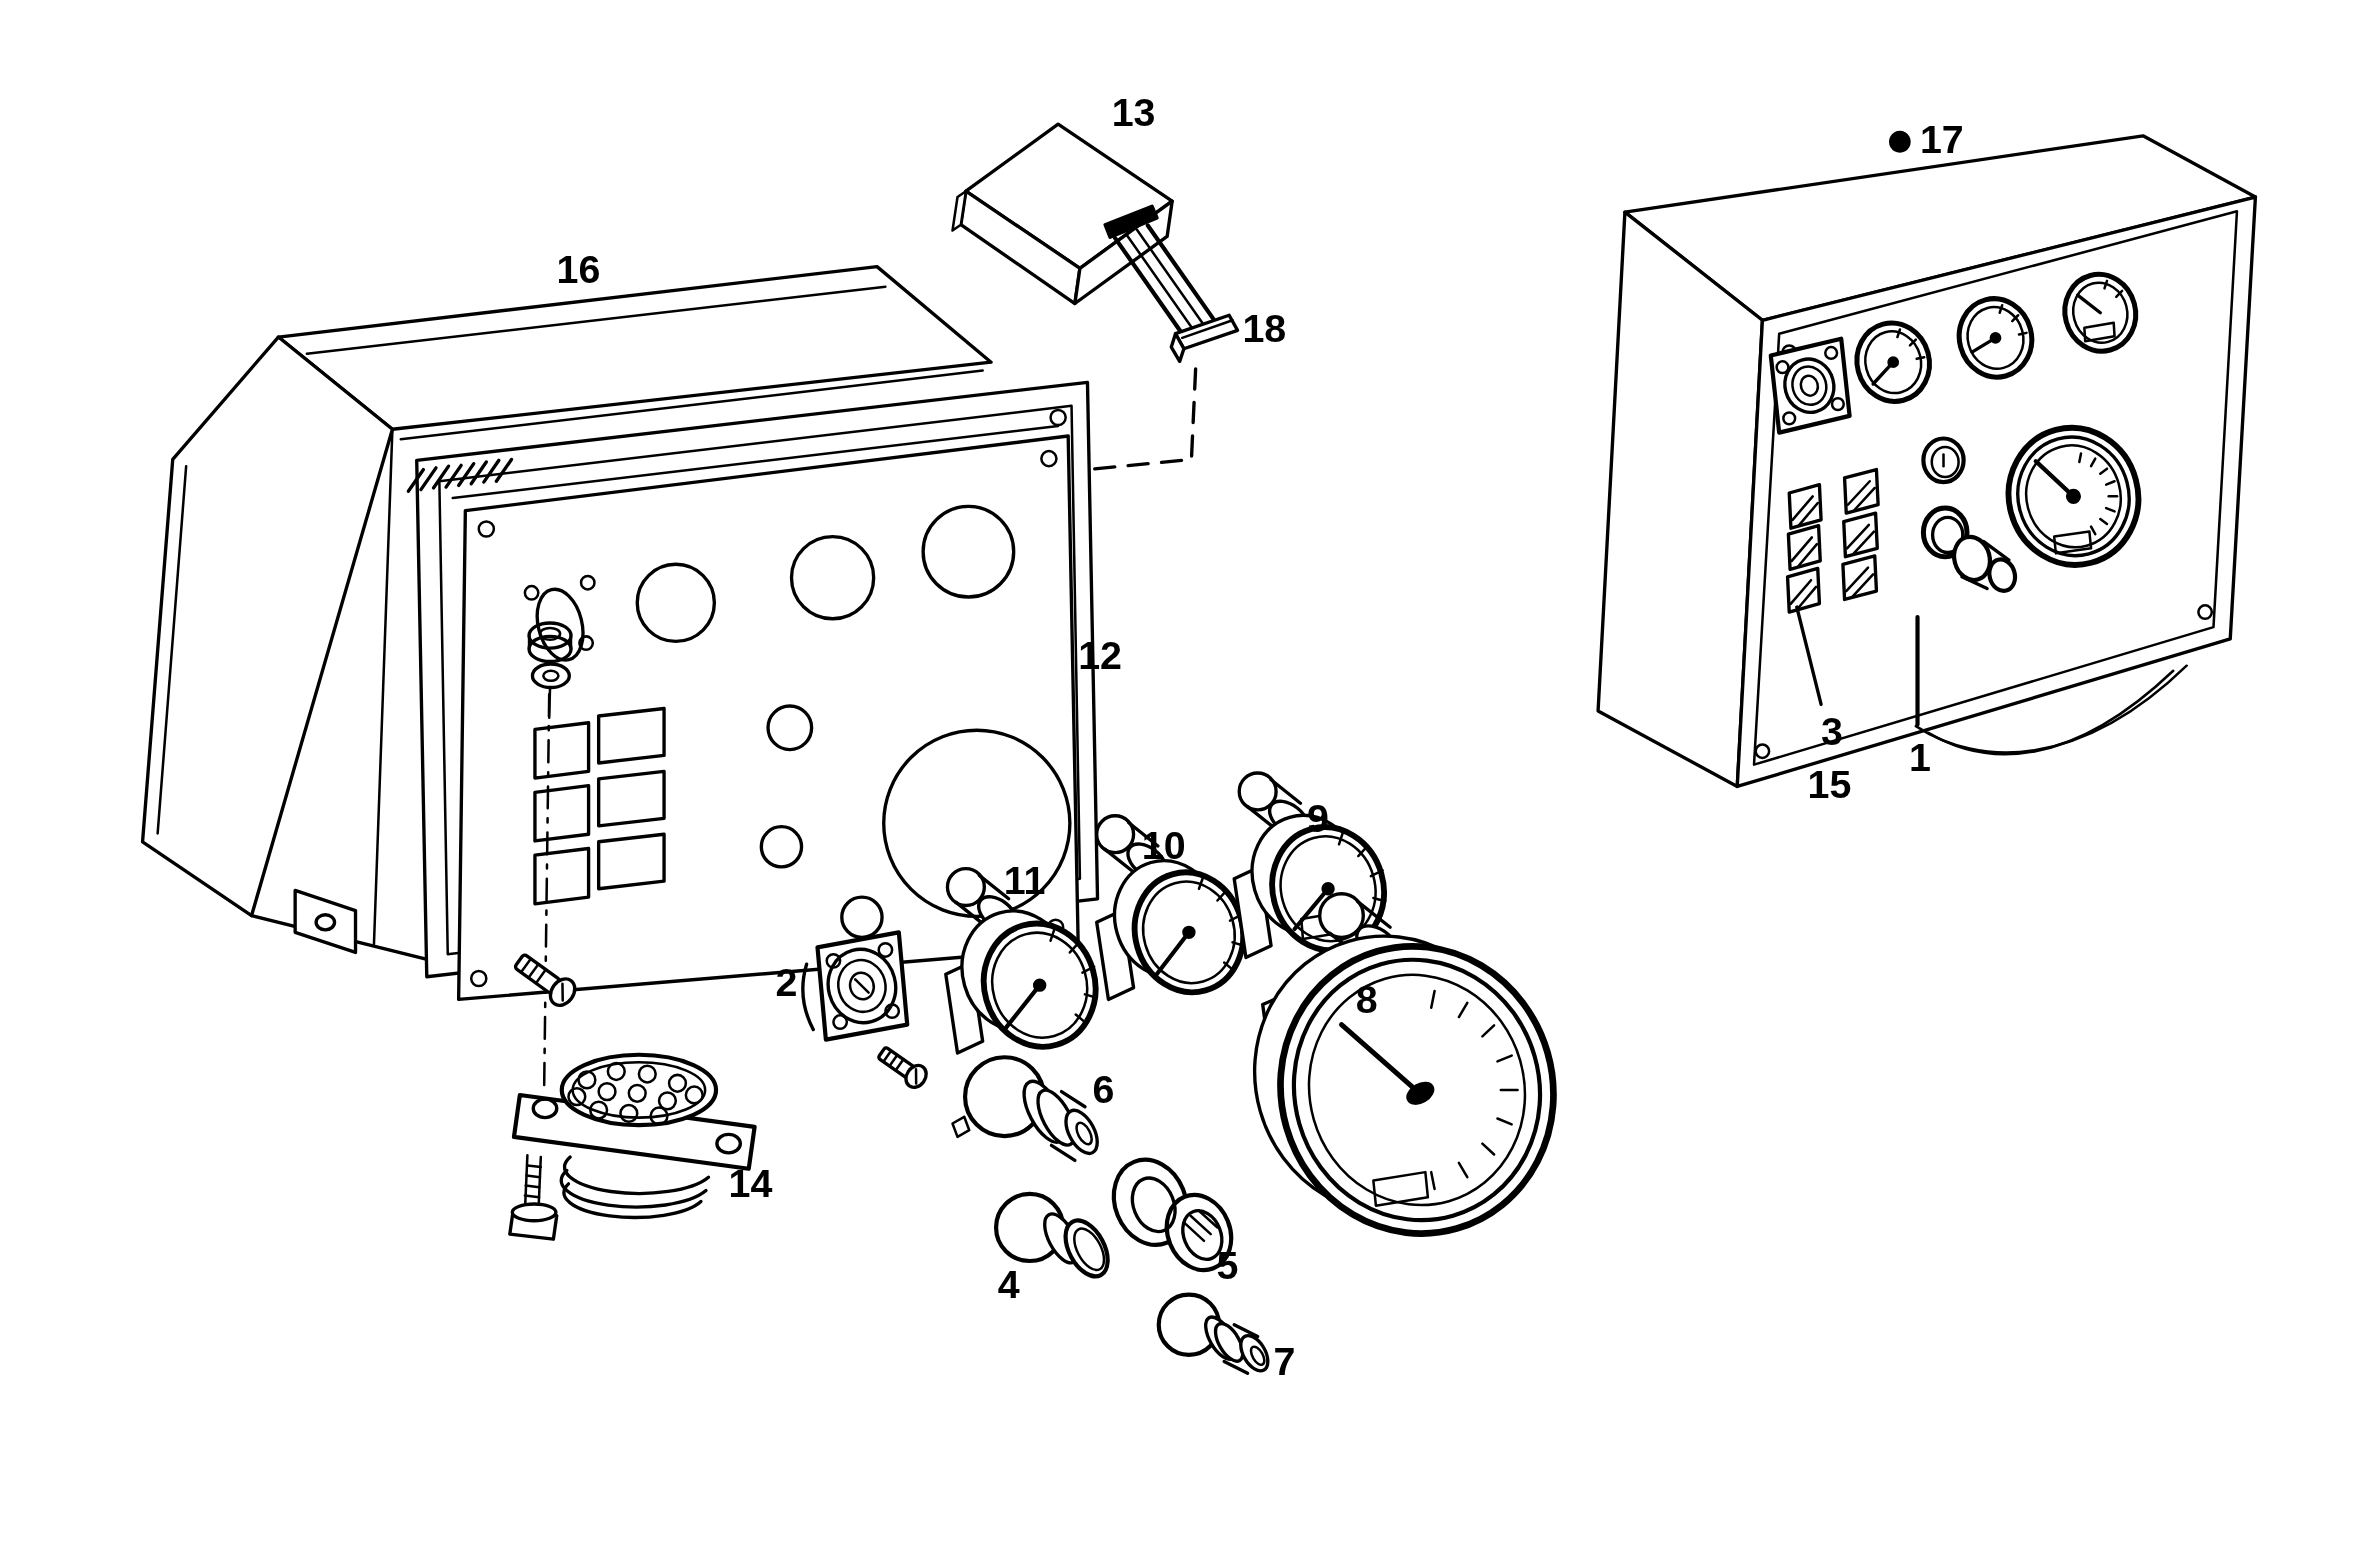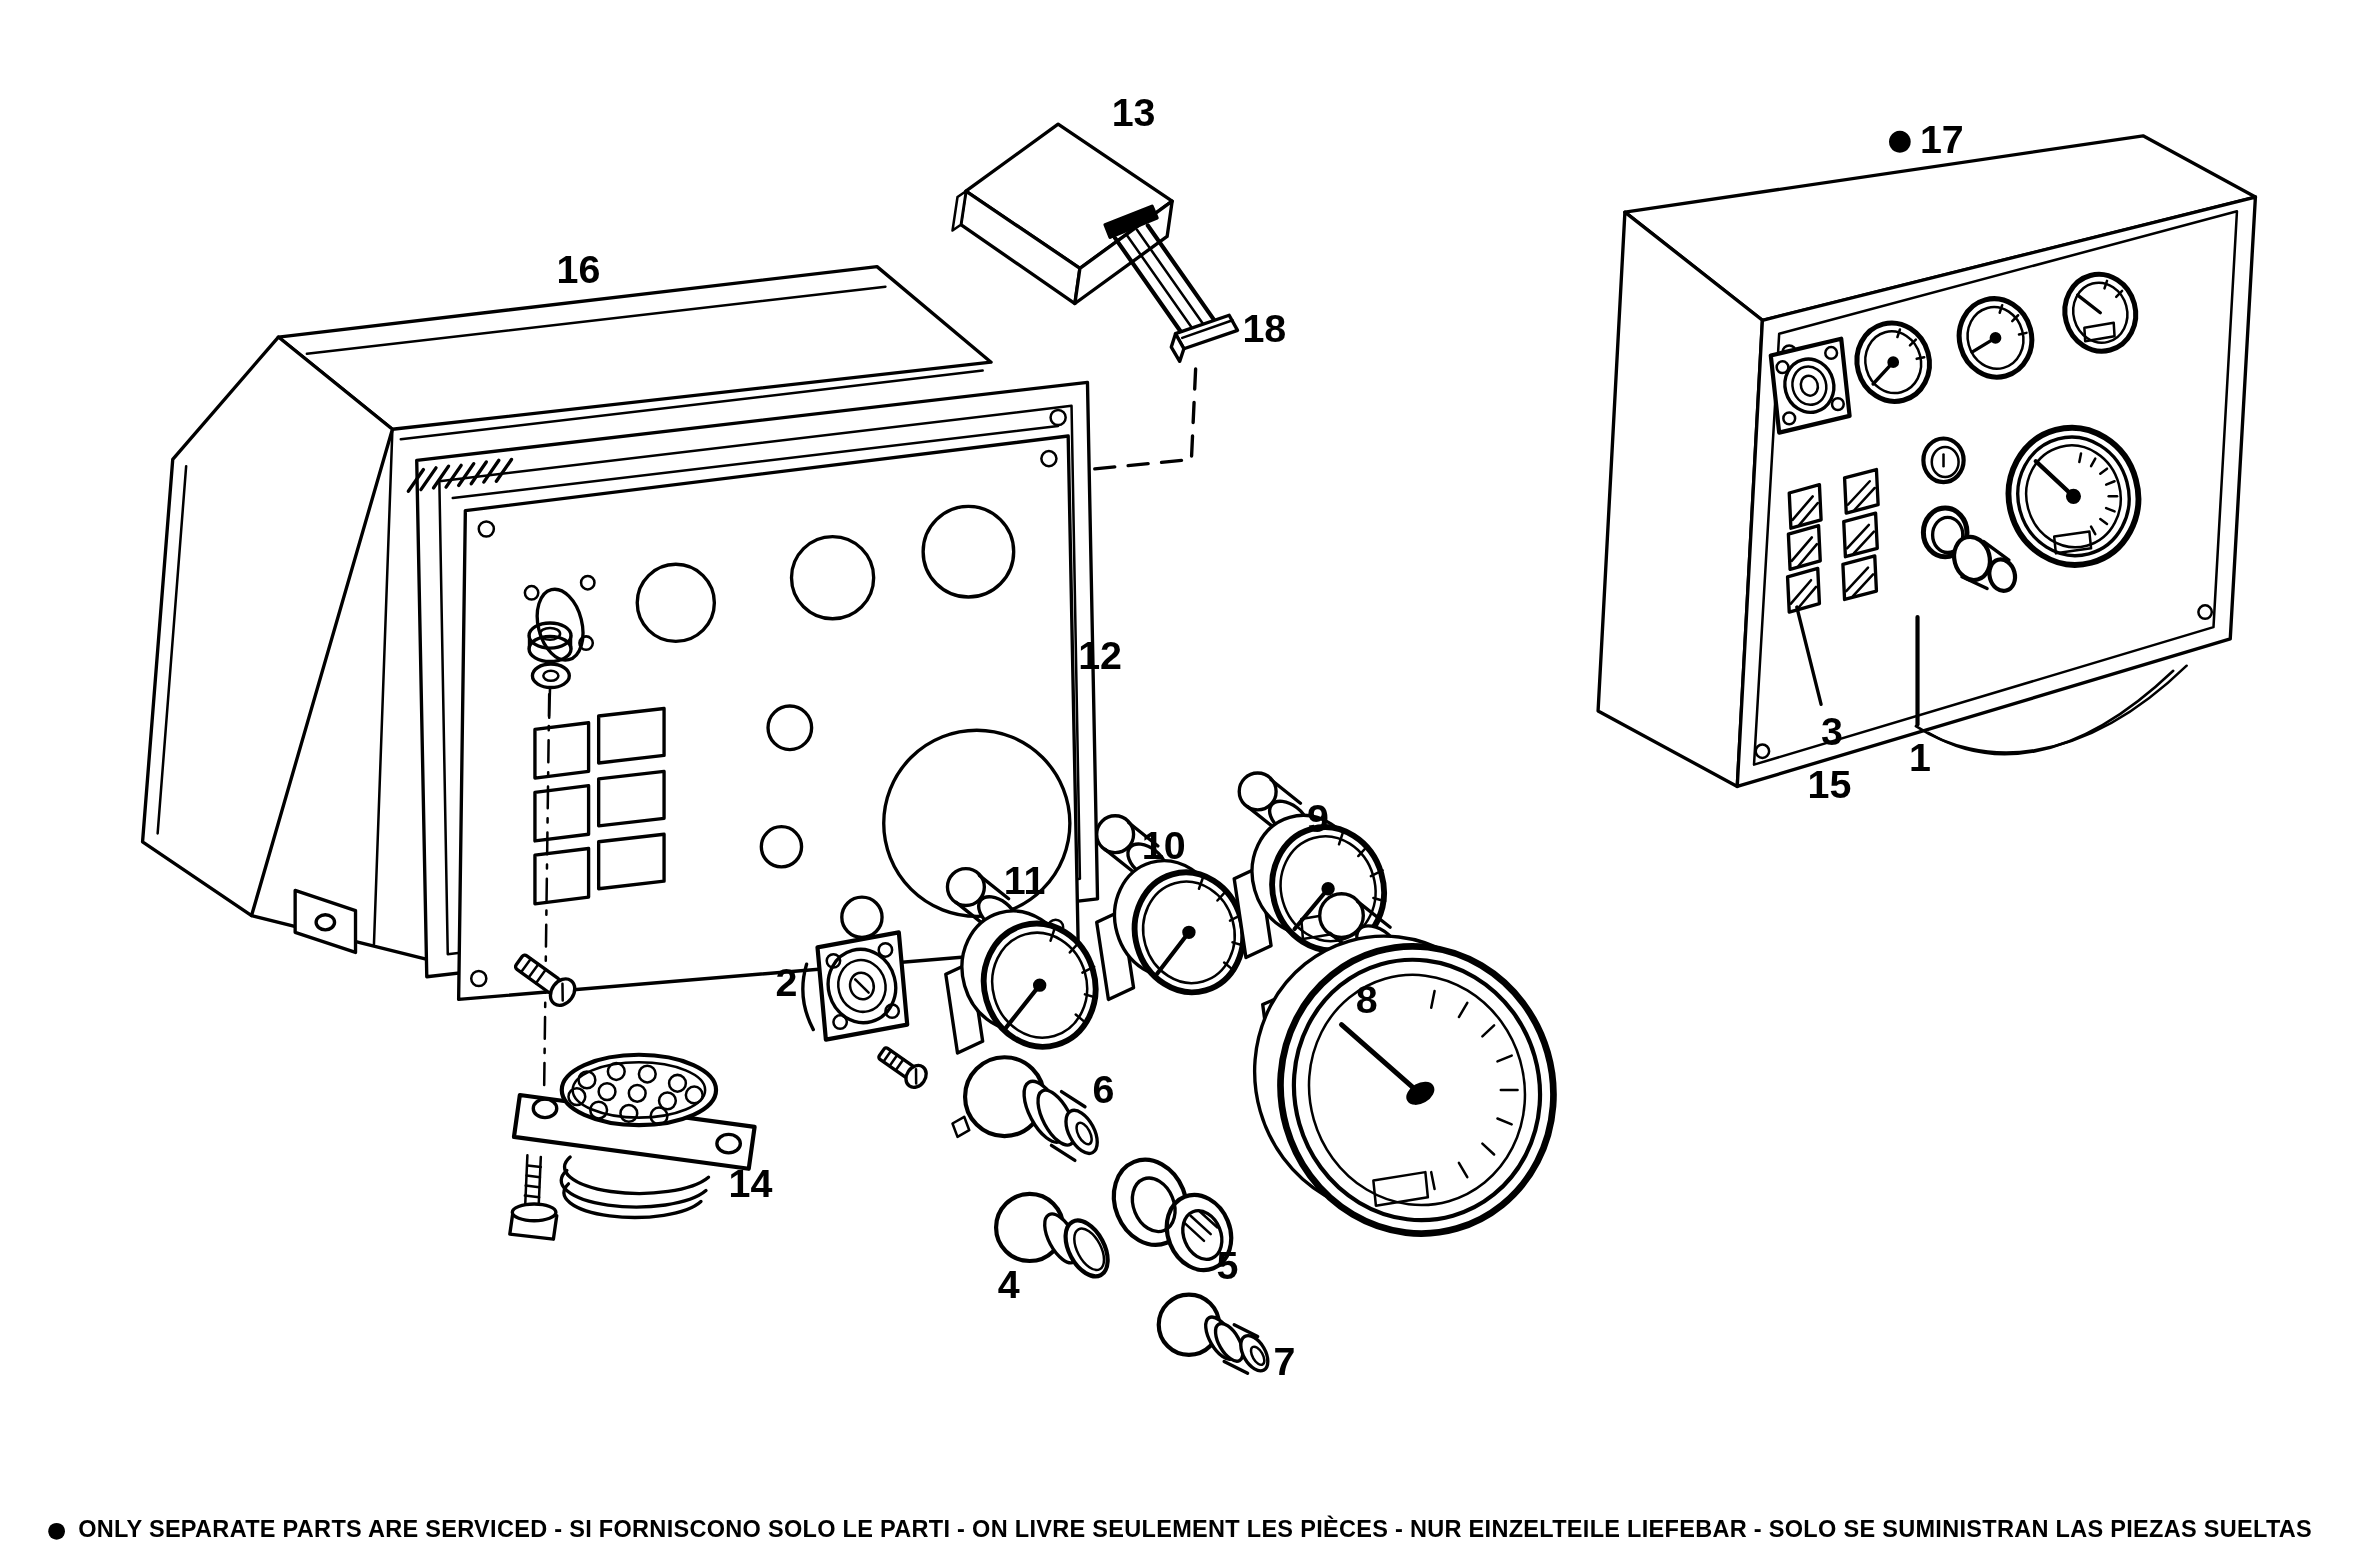--- a/index.html
+++ b/index.html
@@ -374,17 +374,14 @@
     <text class="lbl" x="1464" y="1526">5</text>
     <text class="lbl" x="1532" y="1640">7</text>
     <text class="lbl" x="2316" y="182">17</text>
     <text class="bullet" x="2266" y="178">●</text>
     <text class="lbl" x="2185" y="888">3</text>
     <text class="lbl" x="2182" y="952">15</text>
     <text class="lbl" x="2290" y="920">1</text>
   </g>
 </svg>
 
-<div class="footer">
-  <span class="b">●</span><span>ONLY SEPARATE PARTS ARE SERVICED - SI FORNISCONO SOLO LE PARTI - ON LIVRE SEULEMENT LES PIÈCES - NUR EINZELTEILE LIEFEBAR - SOLO SE SUMINISTRAN LAS PIEZAS SUELTAS</span>
 </div>
-</div>
 
 
 </body></html>

